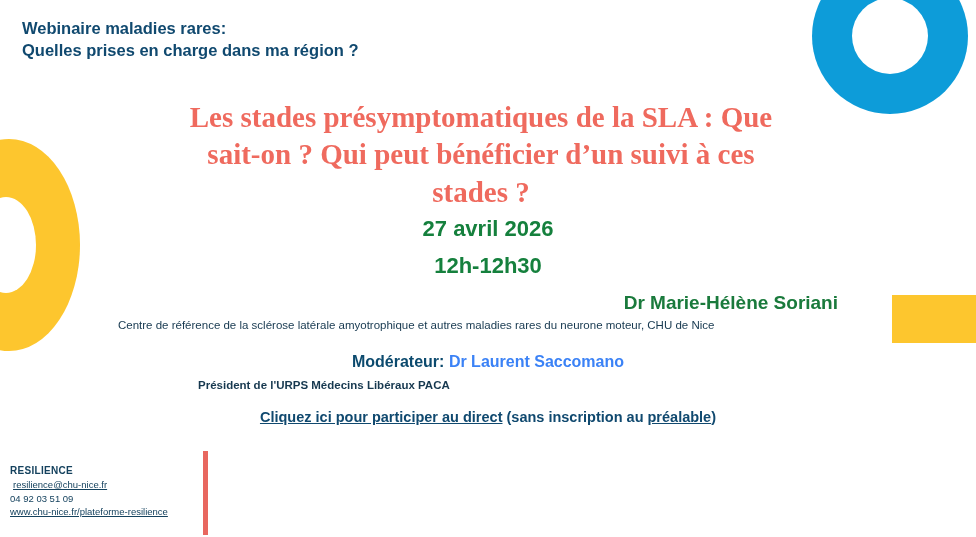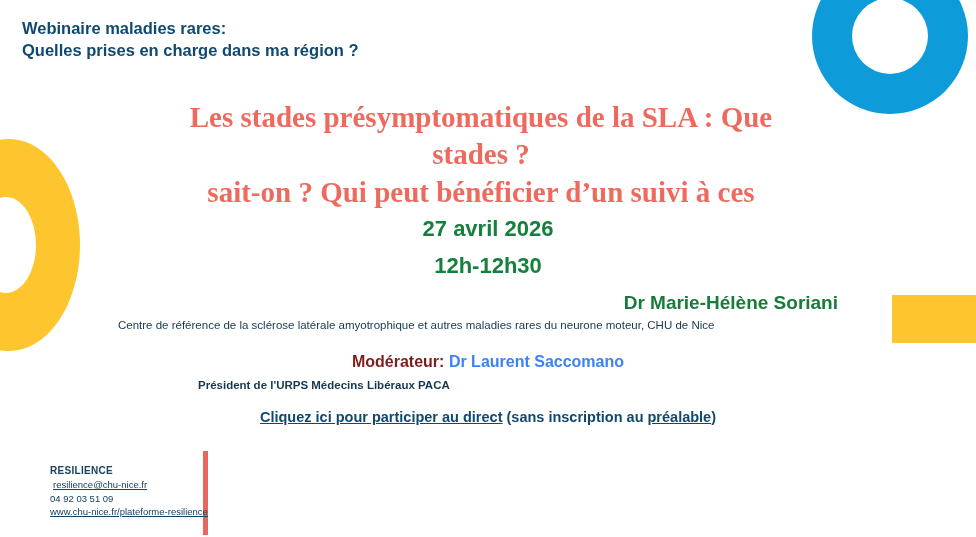--- a/index.html
+++ b/index.html
@@ -39,39 +39,39 @@
 
   
   .speaker{position:absolute;left:138px;top:292px;width:700px;text-align:right;
      color:#1a7a3c;font-size:19px;font-weight:bold;}
   .speaker-aff{position:absolute;left:118px;top:319px;width:740px;
      color:#16384f;font-size:11.5px;}
 
   
   .moderator{position:absolute;left:198px;top:353px;width:580px;text-align:center;
      font-size:16px;font-weight:bold;}
-  .moderator .mlabel{color:#7f1d1d;}
+  .moderator .mlabel{color:#0c4a6e;}
   .moderator .mname{color:#3b82f6;}
   .moderator-aff{position:absolute;left:198px;top:379px;width:580px;text-align:left;
      color:#16384f;font-size:11.5px;font-weight:bold;}
 
   
   .linkline{position:absolute;left:188px;top:409px;width:600px;text-align:center;
      color:#10496f;font-size:14.5px;font-weight:bold;}
   .linkline .lk{text-decoration:underline;cursor:pointer;}
   .linkline .rest{text-decoration:none;}
   .linkline .rest u{text-decoration:underline;}
 
   
   .contact{position:absolute;left:10px;top:464px;width:190px;
      color:#15425e;font-size:9.5px;line-height:1.42;}
   .contact .cname{font-weight:bold;font-size:10px;letter-spacing:.3px;}
   .contact .cmail{text-decoration:underline;padding-left:3px;display:inline-block;}
   .contact .cweb{text-decoration:underline;}
-  .contact div{white-space:nowrap;margin-left:40px;}
+  .contact div{white-space:nowrap;}
 
   
   .logos{position:absolute;left:0;top:450px;width:976px;height:87px;}
 </style>
 </head>
 <body>
 
 <div id="slide">
 
   <div class="deco-ring-blue">
@@ -83,22 +83,22 @@
   <div class="deco-rect-yellow"></div>
   <div class="deco-bar-red"></div>
 
   <div class="hdr">
     <span class="l1">Webinaire maladies rares:</span>
     <span class="l2">Quelles prises en charge dans ma région ?</span>
   </div>
 
   <div class="title">
     <div>Les stades présymptomatiques de la SLA : Que</div>
+    <div>sait-on ? Qui peut bénéficier d’un suivi à ces</div>
     <div>stades ?</div>
-    <div>sait-on ? Qui peut bénéficier d’un suivi à ces</div>
   </div>
 
   <div class="datetime">
     <span>27 avril 2026</span>
     <span>12h-12h30</span>
   </div>
 
   <div class="speaker">Dr Marie-Hélène Soriani</div>
   <div class="speaker-aff">Centre de référence de la sclérose latérale amyotrophique et autres maladies rares du neurone moteur, CHU de Nice</div>
 

